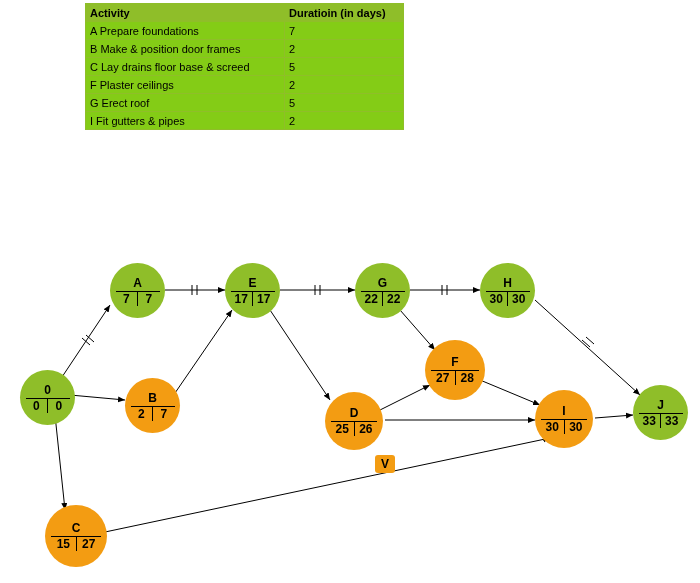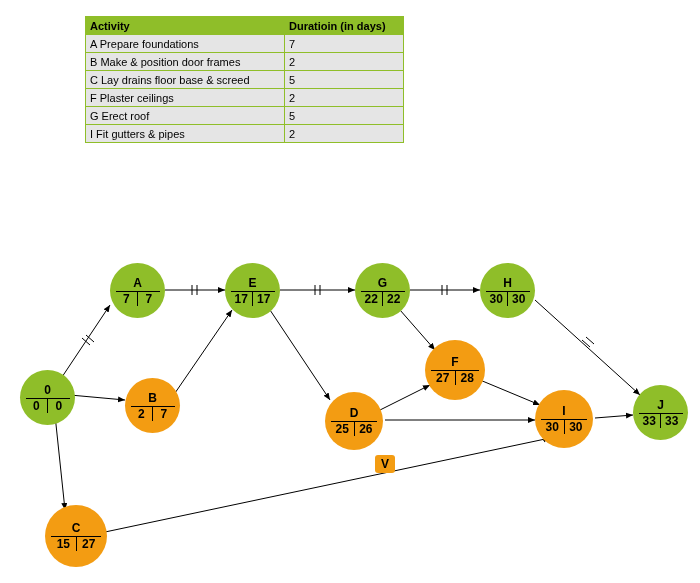--- a/index.html
+++ b/index.html
@@ -8,37 +8,37 @@
     font-family: Arial, sans-serif;
     background: #fff;
     width: 700px;
     height: 583px;
     position: relative;
     overflow: hidden;
   }
   .table {
     position: absolute;
     left: 85px;
-    top: 16px;
+    top: 3px;
     border-collapse: collapse;
     font-size: 11px;
   }
   .table th, .table td {
     border: 1px solid #8fbe29;
     padding: 2px 4px;
     text-align: left;
     height: 13px;
   }
   .table th {
     background: #8fbe29;
     color: #000;
     font-weight: bold;
   }
   .table td {
-    background: #e5e5e5;
+    background: #84cc16;
   }
   .col-act { width: 190px; }
   .col-dur { width: 110px; }
   .node {
     position: absolute;
     border-radius: 50%;
     display: flex;
     flex-direction: column;
     align-items: center;
     justify-content: center;

